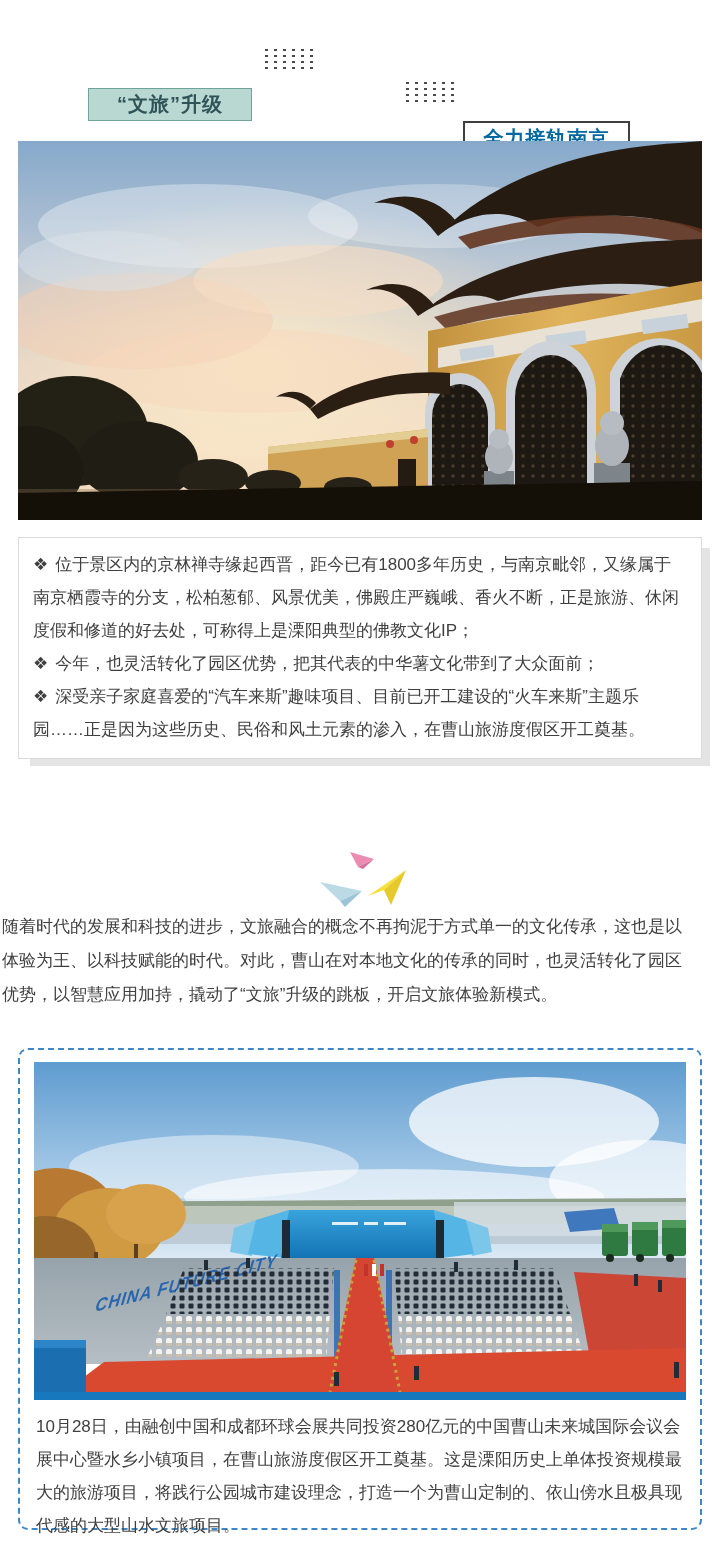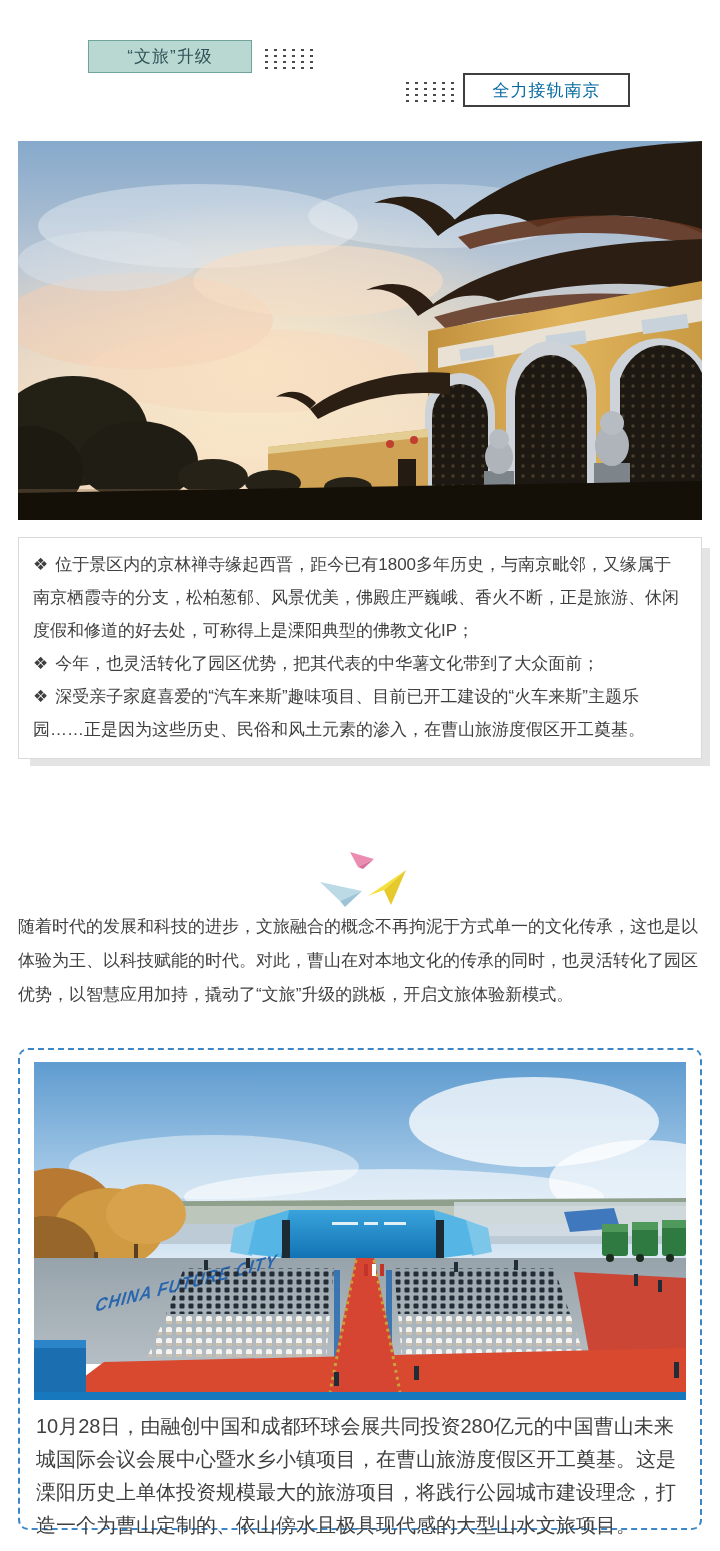--- a/index.html
+++ b/index.html
@@ -4,21 +4,21 @@
 <style>
   html,body{margin:0;padding:0;background:#ffffff;}
   .page{
     position:relative;width:720px;height:1551px;margin:0 auto;background:#fff;
     font-family:"Liberation Sans","DejaVu Sans",sans-serif;color:var(--body-text,#3f3f3f);
     overflow:hidden;
   }
   
   .badge{
     position:absolute;display:flex;align-items:center;justify-content:center;
-    font-size:17px;font-weight:normal;letter-spacing:1px;box-sizing:border-box;
+    font-size:20px;font-weight:bold;letter-spacing:1px;box-sizing:border-box;margin-top:48px;
   }
   .badge-teal{
     left:88px;top:40px;width:164px;height:33px;
     background:var(--badge-teal-bg,#b9d8d2);
     border:1px solid var(--badge-teal-border,#6fa39c);
     color:var(--badge-teal-text,#2f5358);
   }
   .badge-outline{
     left:463px;top:73px;width:167px;height:34px;
     background:#fff;border:2px solid var(--badge-outline-border,#3f3f3f);color:#0369a1;
@@ -40,32 +40,32 @@
     background:#fff;border:1px solid #dadada;
     box-shadow:10px 9px 0 -2px #e4e4e4;
     padding:10px 14px 12px 14px;
   }
   .highlights p{margin:0;font-size:17px;line-height:33px;color:var(--body-text,#3f3f3f);}
   .bullet{margin-right:7px;}
   
   .divider{position:absolute;left:310px;top:848px;width:104px;height:60px;}
   
   .para{
-    position:absolute;left:18px;top:910px;width:684px;margin:0;
+    position:absolute;left:2px;top:910px;width:684px;margin:0;
     font-size:17px;line-height:34px;color:var(--body-text,#3f3f3f);
   }
   
   .project-box{
     position:absolute;left:18px;top:1048px;width:684px;height:482px;box-sizing:border-box;
     border:2px dashed var(--dashed-border-blue,#3e87c6);border-radius:10px;
     padding:12px 14px 0 14px;background:#fff;
   }
   .ceremony{position:relative;width:652px;height:338px;left:0;top:0;}
   .box-para{
-    margin:10px 2px 0 2px;font-size:20px;line-height:33px;color:var(--body-text,#3f3f3f);
+    margin:10px 2px 0 2px;font-size:17px;line-height:33px;color:var(--body-text,#3f3f3f);
   }
 </style>
 </head>
 <body>
 
 <div class="page">
 
   <div class="badge badge-teal">“文旅”升级</div>
   <div class="dot-grid dots-1"></div>
   <div class="dot-grid dots-2"></div>

